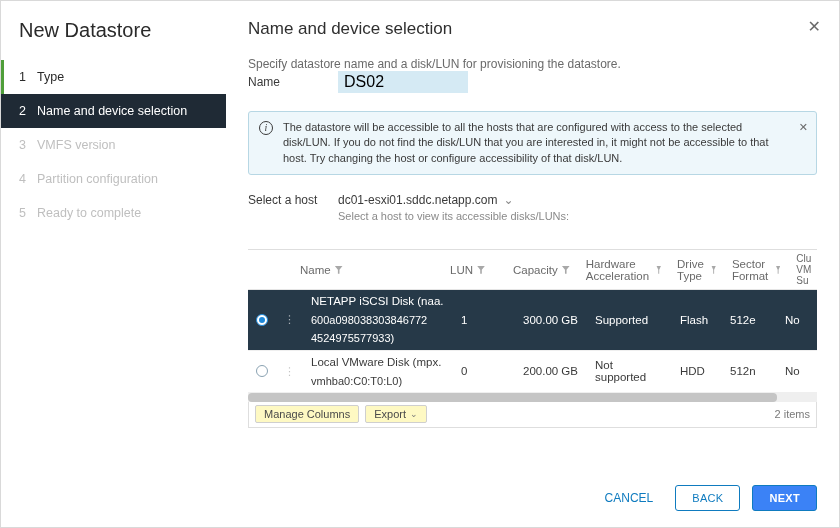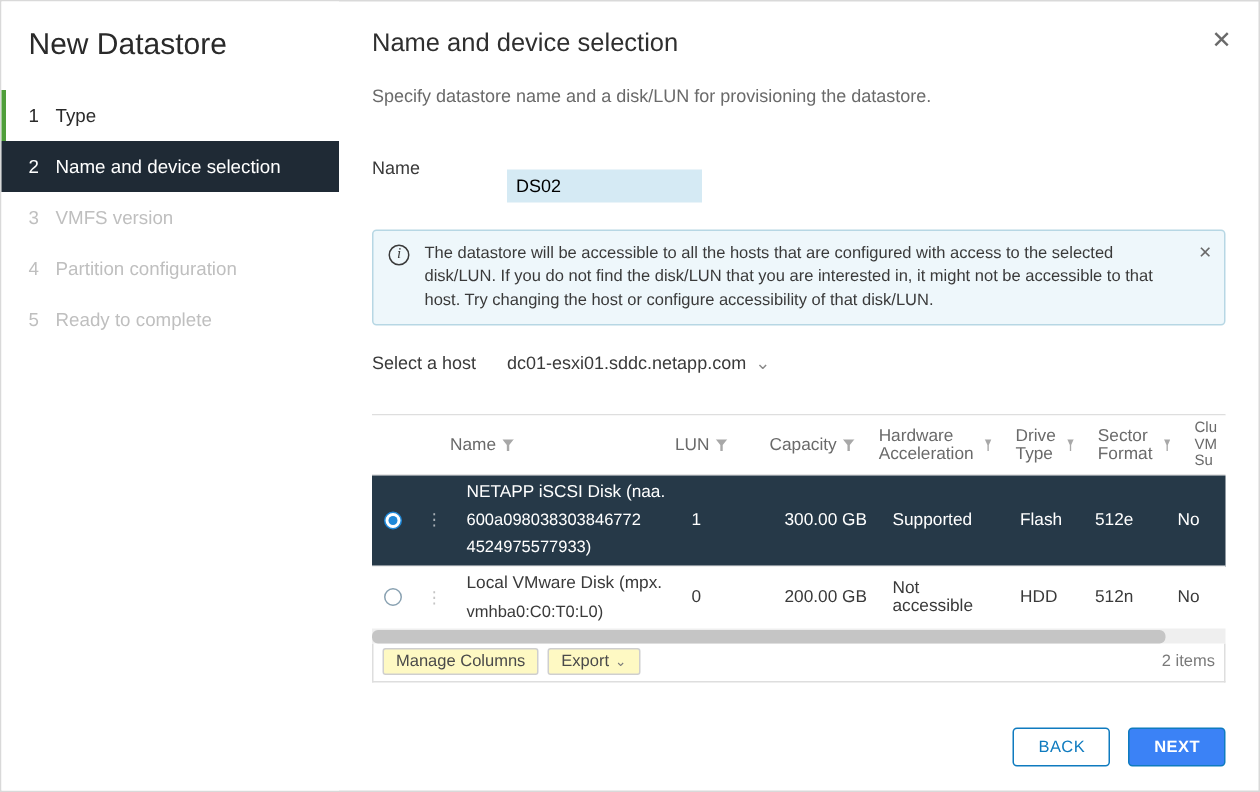--- a/index.html
+++ b/index.html
@@ -15,25 +15,25 @@
   .step .num { width: 8px; text-align: left; }
   .step.done { color: #2a2a2a; }
   .step.done-bar { border-left: 3px solid #4f9e3a; padding-left: 15px; }
   .step.active { background: #1f2a35; color: #fff; }
   .step.active .num, .step.active .label { color: #fff; }
 
   
   .main { position: relative; flex: 1; padding: 18px 22px 62px 22px; overflow: hidden; }
   .close { position: absolute; top: 16px; right: 18px; font-size: 16px; color: #6a6a6a; cursor: pointer; }
   .main-title { font-size: 17px; color: #2f2f2f; font-weight: 500; margin-bottom: 18px; }
-  .subtitle { font-size: 12px; color: #6a6a6a; margin-bottom: 18px; }
+  .subtitle { font-size: 12px; color: #6a6a6a; }
 
   .form-row { display: flex; align-items: center; margin-bottom: 18px; }
   .form-label { width: 90px; font-size: 12px; color: #3a3a3a; }
-  .input-text { width: 130px; height: 22px; background: #d5eaf4; border: none; padding: 0 6px; font-size: 12px; margin-top: 24px; }
+  .input-text { width: 130px; height: 22px; background: #d5eaf4; border: none; padding: 0 6px; font-size: 16px; }
 
   .alert { position: relative; border: 1px solid #b7d7e4; background: #eef7fb; padding: 8px 30px 8px 34px; font-size: 11px; color: #3a3a3a; line-height: 1.4; margin-bottom: 18px; border-radius: 3px; }
   .alert .info-icon { position: absolute; left: 10px; top: 9px; width: 14px; height: 14px; border: 1.4px solid #3a3a3a; border-radius: 50%; display: flex; align-items: center; justify-content: center; font-size: 10px; font-style: italic; font-family: Georgia, serif; }
   .alert .alert-close { position: absolute; right: 8px; top: 8px; font-size: 11px; color: #6a6a6a; cursor: pointer; }
 
   .host-row { display: flex; align-items: baseline; margin-bottom: 27px; }
   .host-label { width: 90px; font-size: 12px; color: #3a3a3a; }
   .host-right { }
   .host-select { display: inline-flex; align-items: center; gap: 6px; color: #3a3a3a; font-size: 12px; }
   .host-select .chev { color: #8a8a8a; }
@@ -128,20 +128,21 @@
       <span class="alert-close">✕</span>
     </div>
 
     <div class="host-row">
       <div class="host-label">Select a host</div>
       <div class="host-right">
         <div class="host-select">
           <span>dc01-esxi01.sddc.netapp.com</span>
           <span class="chev">⌄</span>
         </div>
+        <div class="host-help">Select a host to view its accessible disks/LUNs:</div>
       </div>
     </div>
 
     <div class="table-wrap">
       <div class="thead">
         <div class="cell c-radio"></div>
         <div class="cell c-drag"></div>
         <div class="cell c-name">
             <span>Name</span>
             <span class="filter-icon"></span>
@@ -197,39 +198,40 @@
           </div>
         <div class="cell c-drag">
             <span class="drag-handle">⋮</span>
           </div>
         <div class="cell c-name">
           <span>Local VMware Disk (mpx.</span>
           <span class="line2">vmhba0:C0:T0:L0)</span>
         </div>
         <div class="cell c-lun">0</div>
         <div class="cell c-cap">200.00 GB</div>
-        <div class="cell c-hw">Not accessible</div>
+        <div class="cell c-hw">Not supported</div>
         <div class="cell c-drive">HDD</div>
         <div class="cell c-sector">512n</div>
         <div class="cell c-cluster">No</div>
       </div>
 
       <div class="hscroll">
           <div class="thumb"></div>
         </div>
 
       <div class="table-footer">
         <span class="btn-mini">Manage Columns</span>
         <span class="btn-mini">
             <span>Export</span>
             <span class="chev">⌄</span>
           </span>
         <span class="items-count">2 items</span>
       </div>
     </div>
 
     <div class="footer">
+      <span class="btn-cancel">CANCEL</span>
       <span class="btn back">BACK</span>
       <span class="btn next">NEXT</span>
     </div>
   </div>
 
 </div>
 
 </body></html>

